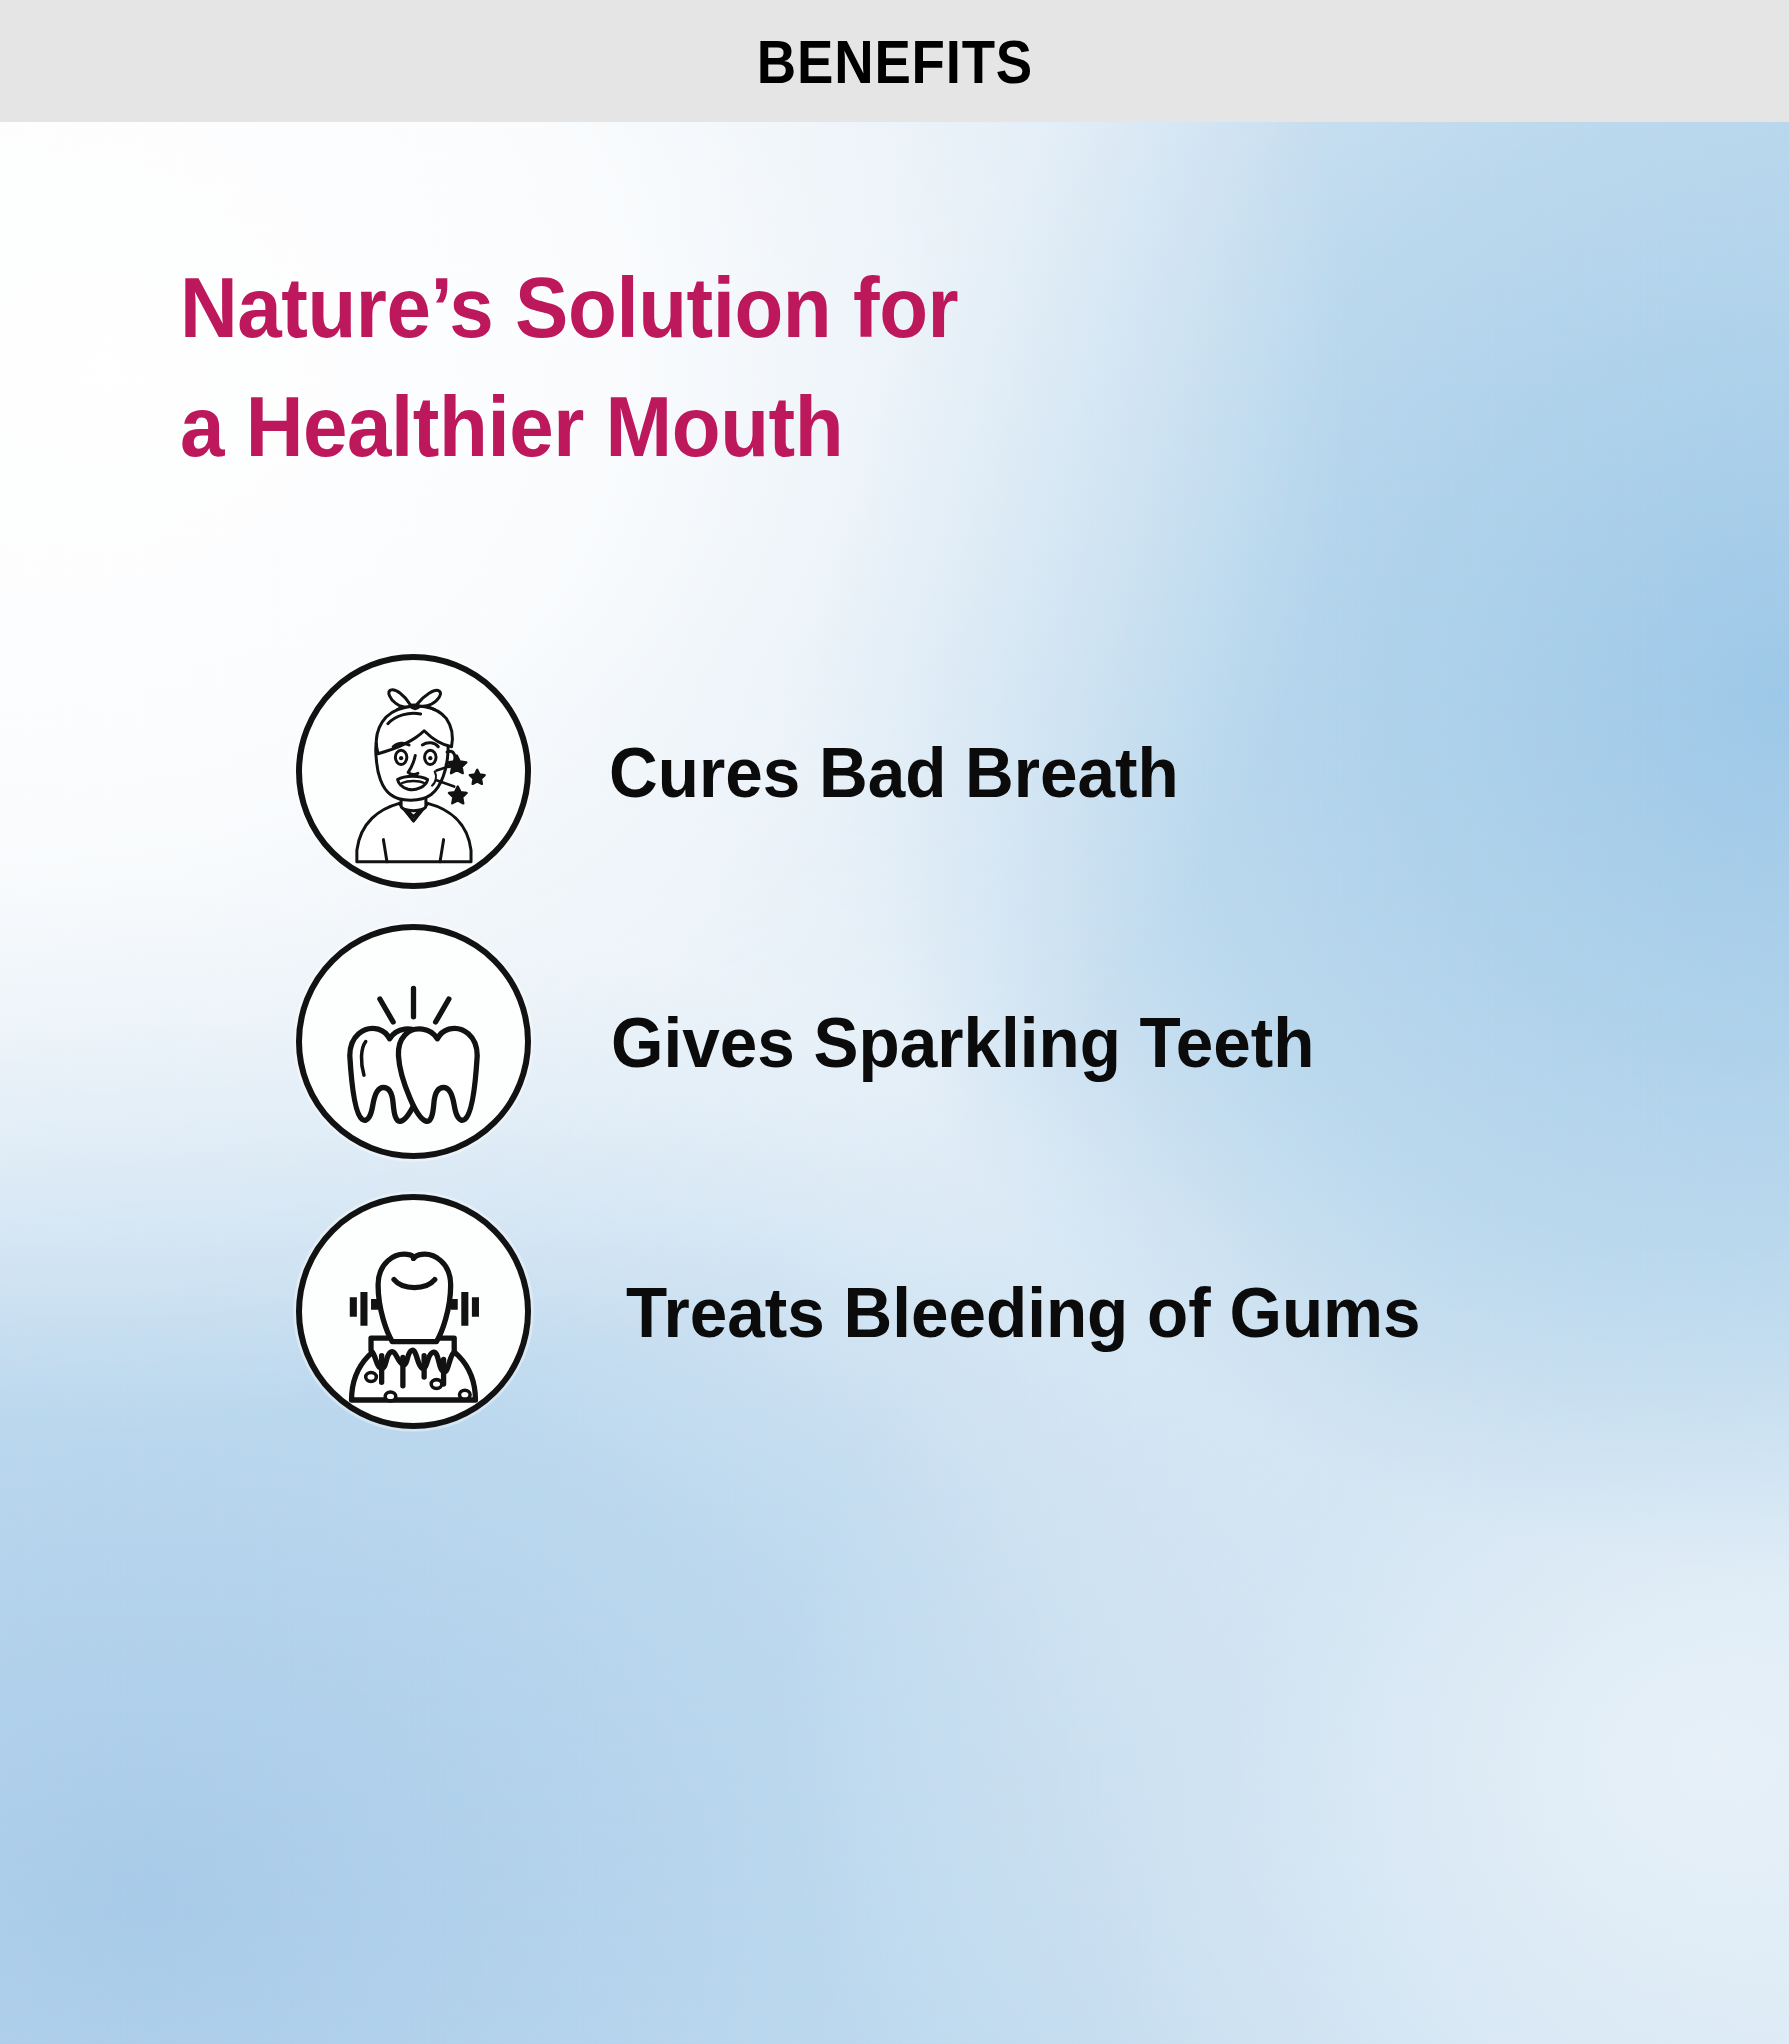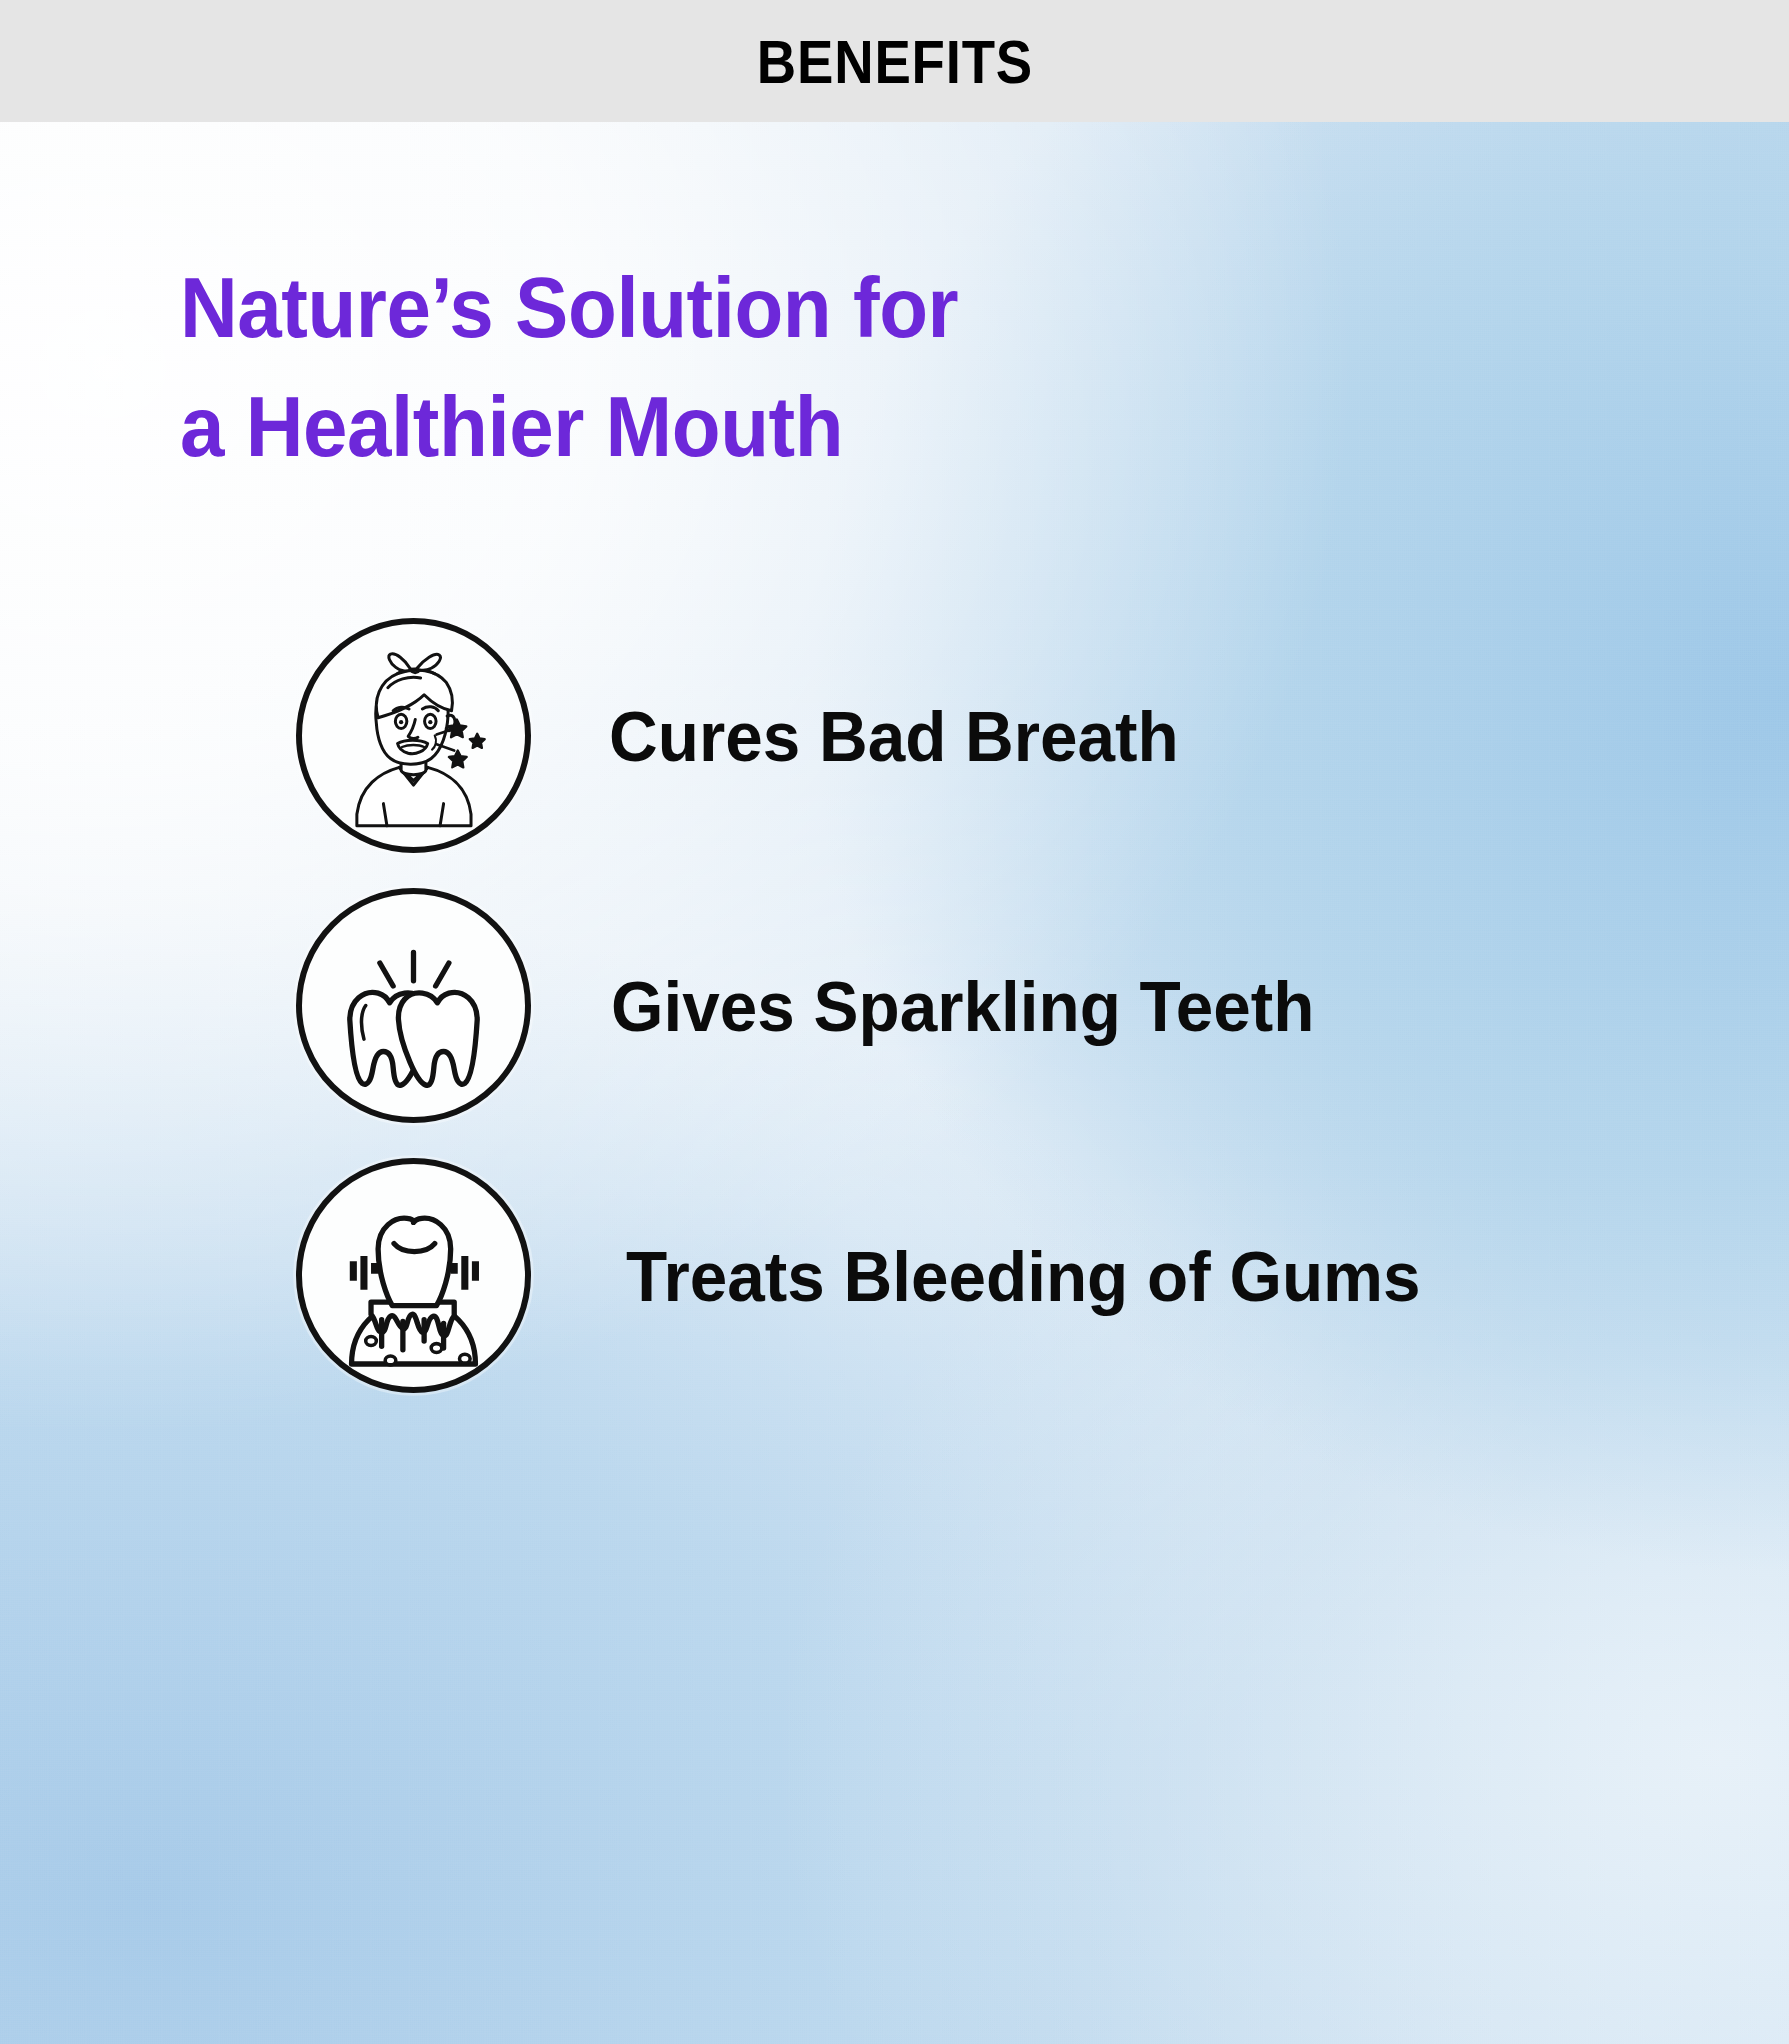--- a/index.html
+++ b/index.html
@@ -42,27 +42,27 @@
     font-weight:700;font-size:62px;letter-spacing:0.9px;color:#000000;
     transform:scaleX(.88);transform-origin:center;
     line-height:1;margin-top:1.9px;
   }
 
   
   .content{position:absolute;inset:0;z-index:6;}
   .heading{
     position:absolute;left:180px;top:248px;width:1165px;
     font-family:"Liberation Sans Narrow","Liberation Sans",sans-serif;
-    font-weight:700;color:#6d28d9;
+    font-weight:700;color:#be185d;
     font-size:86px;line-height:1.38;letter-spacing:-0.5px;
   }
   .heading-line{display:block;transform:scaleX(.93);transform-origin:left center;white-space:nowrap;}
 
   
-  .benefits{position:absolute;left:0;top:601px;width:1608px;}
+  .benefits{position:absolute;left:0;top:637px;width:1608px;}
   .benefit-row{
     position:relative;height:270px;display:flex;align-items:center;
   }
   .icon-wrap{
     position:absolute;left:296px;top:17px;width:235px;height:235px;
   }
   .icon-circle{
     width:235px;height:235px;border-radius:50%;
     background:#fdfefe;border:6.5px solid #121212;
     box-sizing:border-box;position:relative;overflow:hidden;

